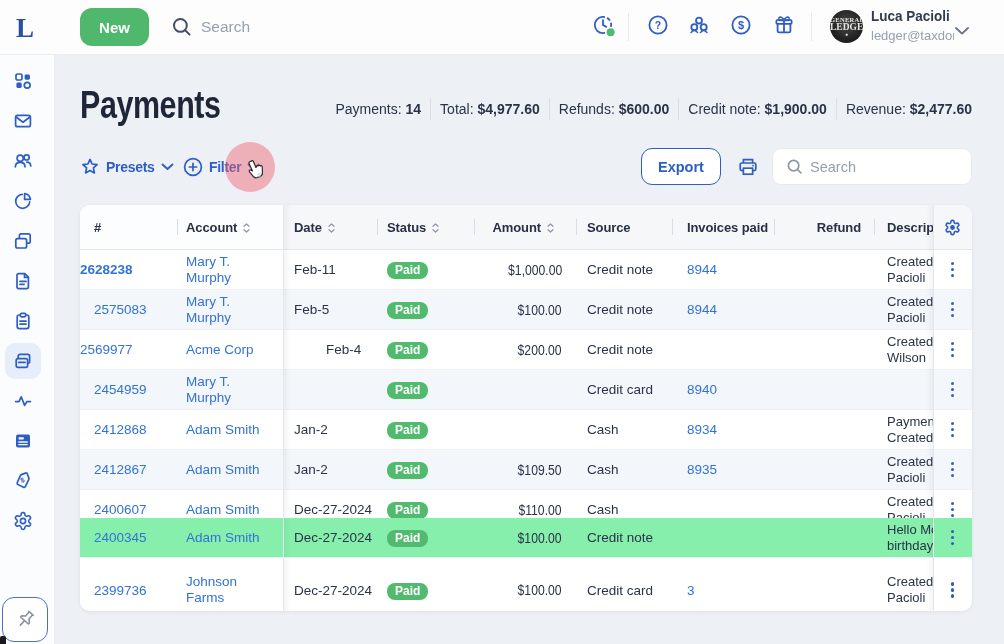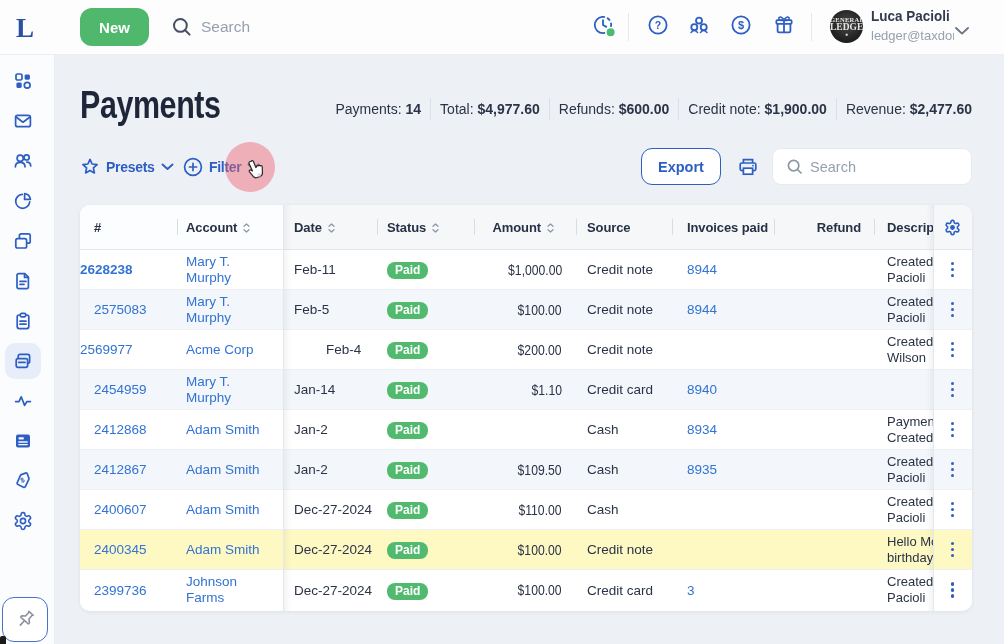--- a/index.html
+++ b/index.html
@@ -412,26 +412,22 @@
         </div>
         <div class="cell dots" style="left:853px;width:39px;justify-content:center;">
           <span class="dot"></span>
           <span class="dot"></span>
           <span class="dot"></span>
         </div>
       </div>
       <div class="trow" style="top:165.0px;height:40.0px;background:#f3f6fa;border-bottom:1px solid #edf0f4;">
         <div class="cell link" style="left:0px;width:97px;padding-left:14px;">2454959</div>
         <div class="cell link acct" style="left:97px;width:88px;padding-left:9px;">Mary T. Murphy</div>
-        <div class="cell" style="left:203px;width:94px;padding-left:11px;">Jan-14</div>
-        <div class="cell" style="left:297px;width:97px;padding-left:10px;">
-          <span class="pill">Paid</span>
-        </div>
-        <div class="cell amt" style="left:394px;width:88px;">
-          <span class="amtx">$1.10</span>
+        <div class="cell" style="left:297px;width:97px;padding-left:10px;">
+          <span class="pill">Paid</span>
         </div>
         <div class="cell" style="left:496px;width:96px;padding-left:11px;">Credit card</div>
         <div class="cell link" style="left:592px;width:102px;padding-left:15px;">8940</div>
         <div class="cell dots" style="left:853px;width:39px;justify-content:center;">
           <span class="dot"></span>
           <span class="dot"></span>
           <span class="dot"></span>
         </div>
       </div>
       <div class="trow" style="top:205.0px;height:40.0px;background:#ffffff;border-bottom:1px solid #edf0f4;">
@@ -496,21 +492,21 @@
             <div>Created by Luca</div>
             <div>Pacioli</div>
           </div>
         </div>
         <div class="cell dots" style="left:853px;width:39px;justify-content:center;">
           <span class="dot"></span>
           <span class="dot"></span>
           <span class="dot"></span>
         </div>
       </div>
-      <div class="trow" style="top:325.0px;height:40.0px;background:#fef9c3;border-bottom:1px solid #edf0f4;">
+      <div class="trow" style="top:313px;height:40.0px;background:#86efac;border-bottom:1px solid #edf0f4;">
         <div class="cell link" style="left:0px;width:97px;padding-left:14px;">2400345</div>
         <div class="cell link acct" style="left:97px;width:88px;padding-left:9px;">Adam Smith</div>
         <div class="cell" style="left:203px;width:94px;padding-left:11px;">Dec-27-2024</div>
         <div class="cell" style="left:297px;width:97px;padding-left:10px;">
           <span class="pill">Paid</span>
         </div>
         <div class="cell amt" style="left:394px;width:88px;">
           <span class="amtx">$100.00</span>
         </div>
         <div class="cell" style="left:496px;width:96px;padding-left:11px;">Credit note</div>

